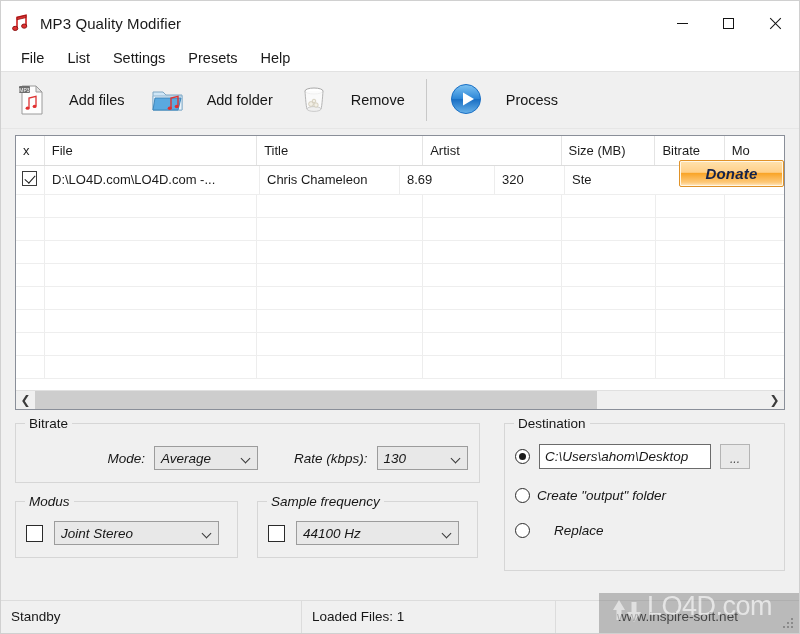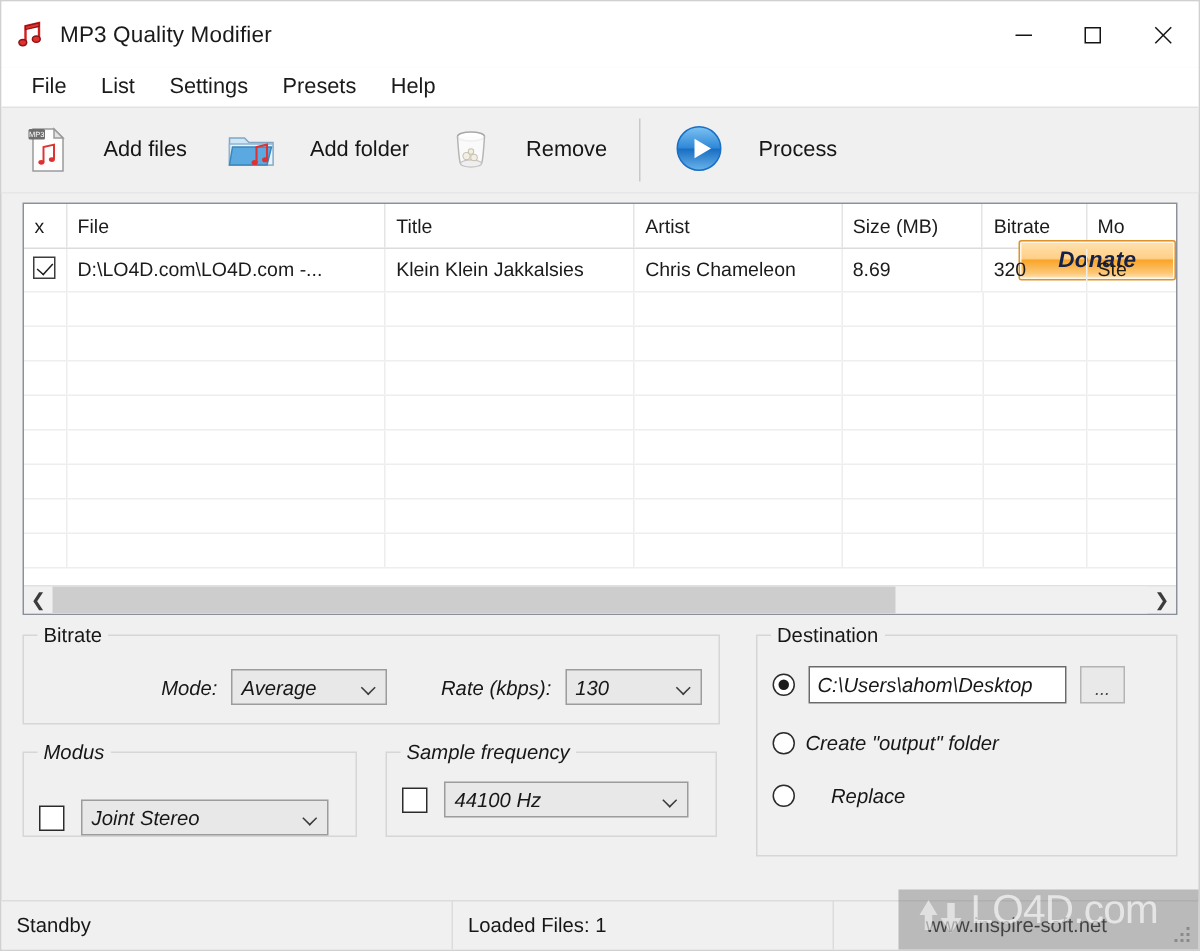--- a/index.html
+++ b/index.html
@@ -498,21 +498,20 @@
         <div class="hc" style="width:95px">Size  (MB)</div>
         <div class="hc" style="width:70px">Bitrate</div>
         <div class="hc" style="width:60px">Mo</div>
       </div>
       <div class="lbody">
         <div class="lrow">
           <div class="cc" style="width:29px;padding:0">
             <div class="cb checked"></div>
           </div>
           <div class="cc" style="width:215px">D:\LO4D.com\LO4D.com -...</div>
-          <div class="cc" style="width:168px">Klein Klein Jakkalsies</div>
           <div class="cc" style="width:140px">Chris Chameleon</div>
           <div class="cc" style="width:95px">8.69</div>
           <div class="cc" style="width:70px">320</div>
           <div class="cc" style="width:60px">Ste</div>
         </div>
         <div id="empty-rows">
             <div class="lrow empty">
               <div class="cc" style="width: 29px;"></div>
               <div class="cc" style="width: 215px;"></div>
               <div class="cc" style="width: 168px;"></div>
@@ -611,21 +610,21 @@
             <div class="combo" style="width:91px">
               <div class="val">130</div>
               <div class="chev"></div>
             </div>
           </div>
         </div>
 
         <div class="row" style="margin-top:18px;align-items:flex-end">
           <div class="gb" style="width:223px;height:57px">
             <div class="cap">Modus</div>
-            <div class="row" style="margin-top:17px">
+            <div class="row" style="margin-top:5px">
               <div class="chk"></div>
               <div class="combo" style="width:165px;margin-left:11px">
                 <div class="val">Joint Stereo</div>
                 <div class="chev"></div>
               </div>
             </div>
           </div>
 
           <div class="gb" style="width:221px;height:57px;margin-left:19px">
             <div class="cap">Sample frequency</div>

